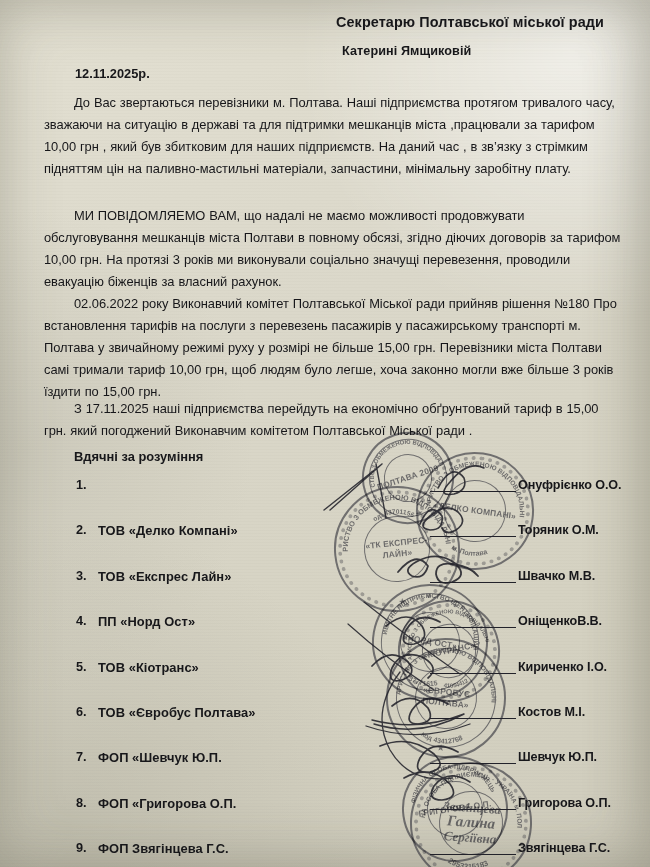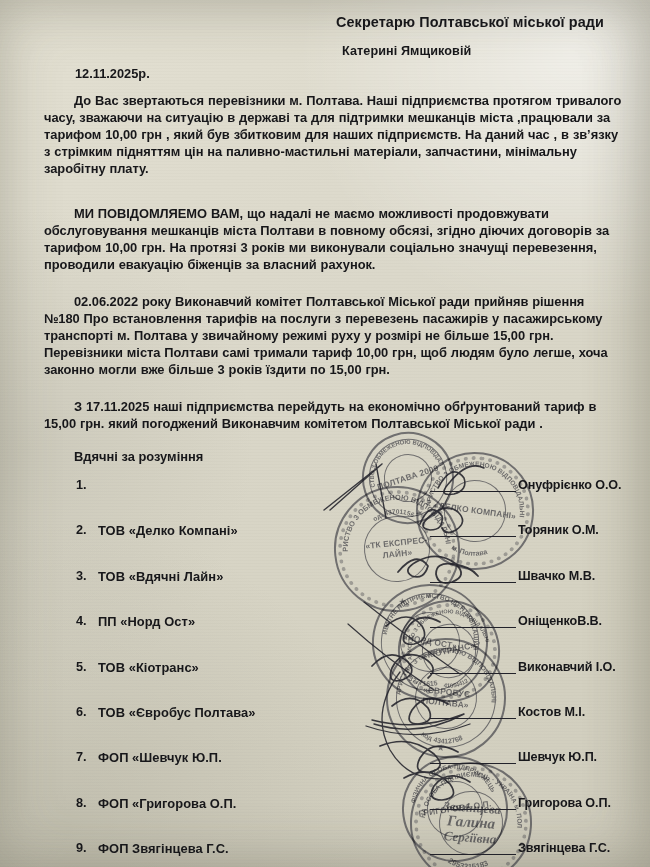--- a/index.html
+++ b/index.html
@@ -74,22 +74,22 @@
   }
 
   
   .body-block {
     position: absolute;
     left: 44px;
     width: 578px;
   }
   .para {
     font-size: 12.9px;
-    font-weight: 700;
-    line-height: 17px;
+    font-weight: 400;
+    line-height: 22px;
     text-indent: 30px;
     margin: 0 0 14px 0;
     letter-spacing: -0.05px;
     word-spacing: .4px;
   }
 
   .thanks {
     position: absolute;
     left: 74px;
     top: 449px;
@@ -415,37 +415,37 @@
 
       <div class="sig-row">
         <span class="sig-num">2.</span>
         <span class="sig-company">ТОВ «Делко Компані»</span>
         <span class="sig-line"></span>
         <span class="sig-person">Торяник О.М.</span>
       </div>
 
       <div class="sig-row">
         <span class="sig-num">3.</span>
-        <span class="sig-company">ТОВ «Вдячні Лайн»</span>
+        <span class="sig-company">ТОВ «Експрес Лайн»</span>
         <span class="sig-line"></span>
         <span class="sig-person">Швачко М.В.</span>
       </div>
 
       <div class="sig-row">
         <span class="sig-num">4.</span>
         <span class="sig-company">ПП «Норд Ост»</span>
         <span class="sig-line"></span>
         <span class="sig-person">ОніщенкоВ.В.</span>
       </div>
 
       <div class="sig-row">
         <span class="sig-num">5.</span>
         <span class="sig-company">ТОВ «Кіотранс»</span>
         <span class="sig-line"></span>
-        <span class="sig-person">Виконавчий І.О.</span>
+        <span class="sig-person">Кириченко І.О.</span>
       </div>
 
       <div class="sig-row">
         <span class="sig-num">6.</span>
         <span class="sig-company">ТОВ «Євробус Полтава»</span>
         <span class="sig-line"></span>
         <span class="sig-person">Костов М.І.</span>
       </div>
 
       <div class="sig-row">

